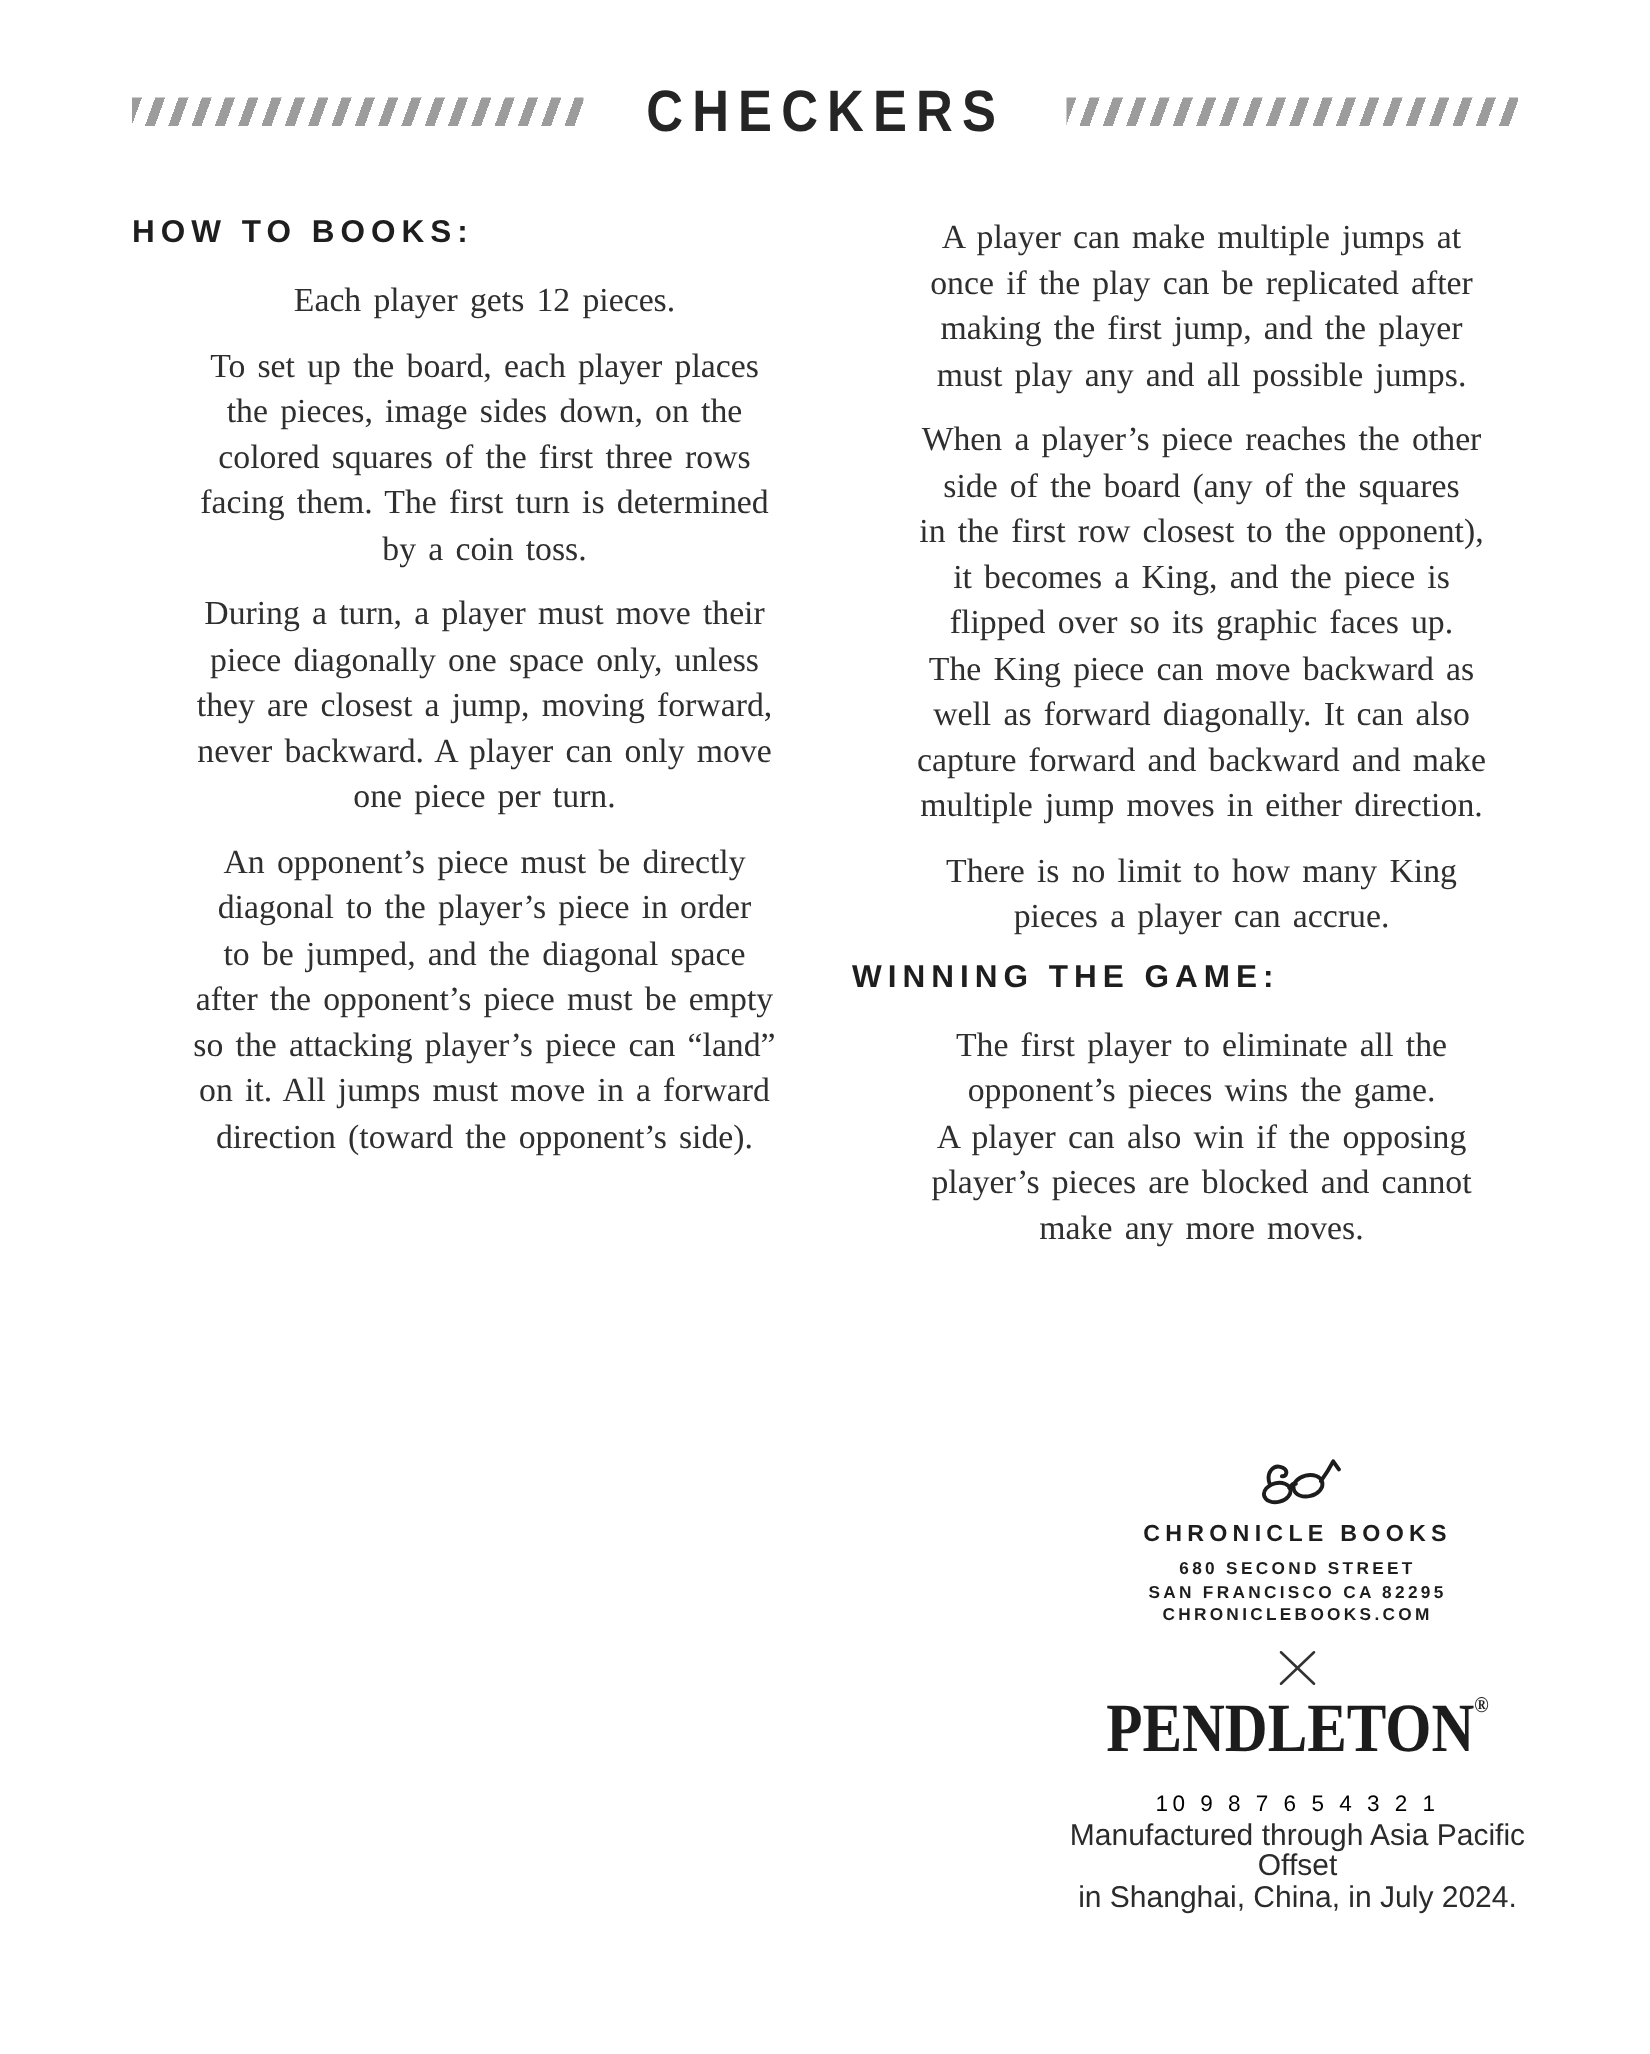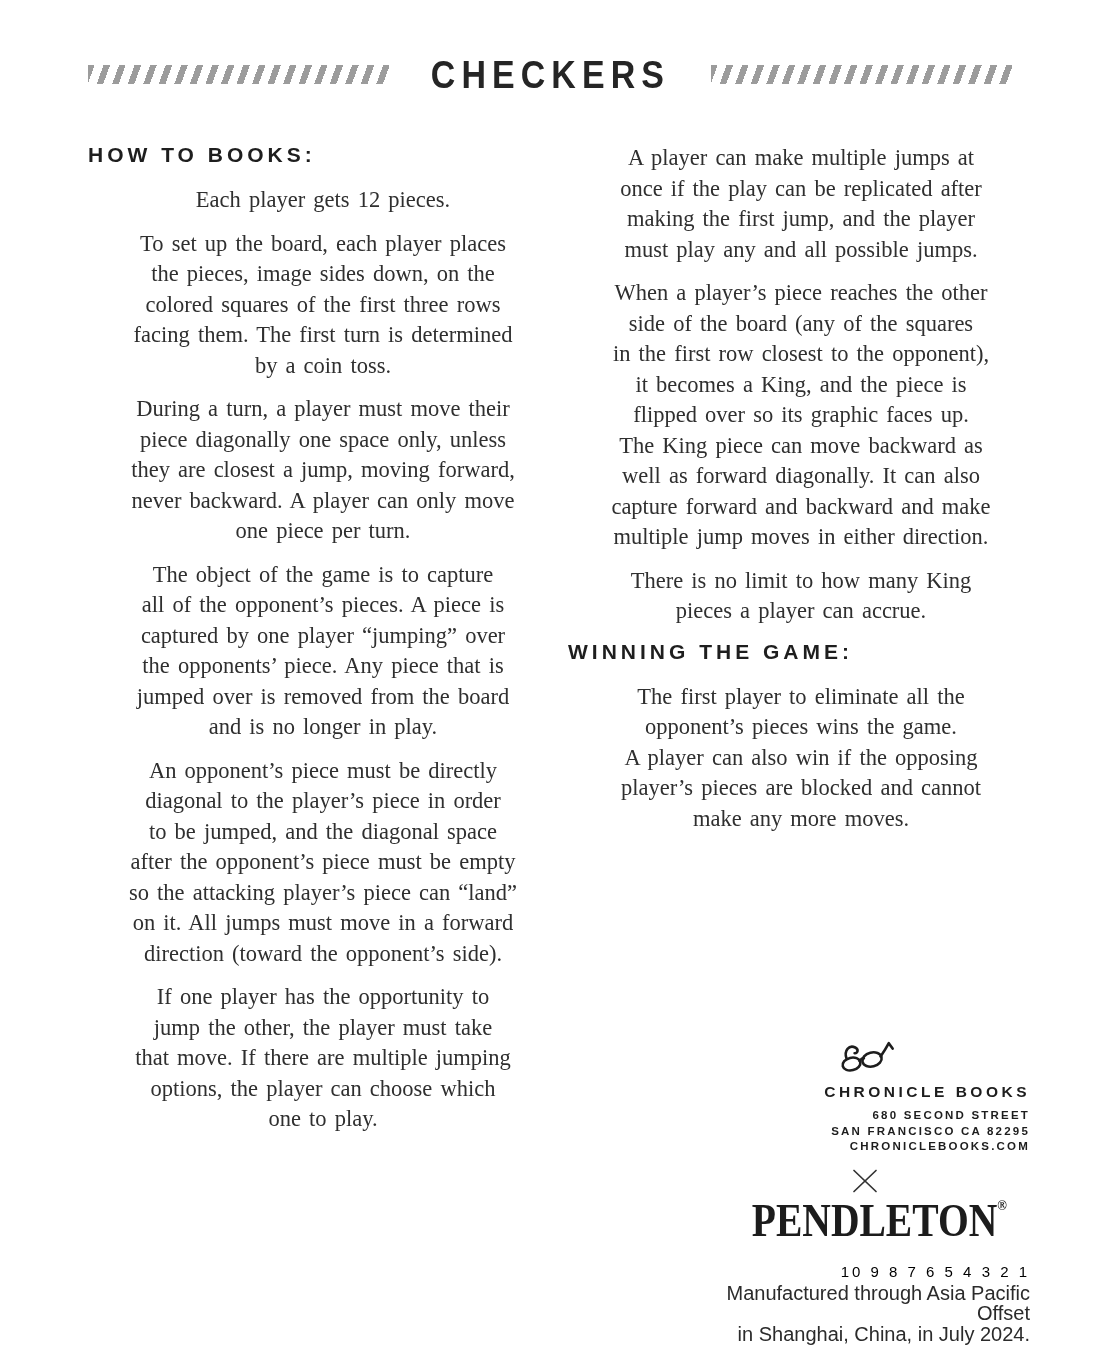--- a/index.html
+++ b/index.html
@@ -67,23 +67,23 @@
     margin: 0 0 13px 0;
     white-space: pre-line;
     word-spacing: 2.5px;
     text-align: center;
   }
 
   
   .publisher {
     position: absolute;
     left: 700px;
-    top: 1034px;
+    top: 965px;
     width: 330px;
-    text-align: right;
+    text-align: center;
     font-family: "Liberation Sans", sans-serif;
     color: #1d1d1d;
   }
   .glasses { display: block; margin: 0 auto 9px auto; }
   .pub-name {
     font-weight: 700;
     font-size: 15.5px;
     letter-spacing: 3.5px;
     margin-bottom: 7px;
     white-space: nowrap;
@@ -143,38 +143,27 @@
     <p class="body">To set up the board, each player places
 the pieces, image sides down, on the
 colored squares of the first three rows
 facing them. The first turn is determined
 by a coin toss.</p>
     <p class="body">During a turn, a player must move their
 piece diagonally one space only, unless
 they are closest a jump, moving forward,
 never backward. A player can only move
 one piece per turn.</p>
-    <p class="body">The object of the game is to capture
-all of the opponent’s pieces. A piece is
-captured by one player “jumping” over
-the opponents’ piece. Any piece that is
-jumped over is removed from the board
-and is no longer in play.</p>
     <p class="body">An opponent’s piece must be directly
 diagonal to the player’s piece in order
 to be jumped, and the diagonal space
 after the opponent’s piece must be empty
 so the attacking player’s piece can “land”
 on it. All jumps must move in a forward
 direction (toward the opponent’s side).</p>
-    <p class="body">If one player has the opportunity to
-jump the other, the player must take
-that move. If there are multiple jumping
-options, the player can choose which
-one to play.</p>
   </section>
 
   <section class="col col-right">
     <p class="body">A player can make multiple jumps at
 once if the play can be replicated after
 making the first jump, and the player
 must play any and all possible jumps.</p>
     <p class="body">When a player’s piece reaches the other
 side of the board (any of the squares
 in the first row closest to the opponent),

